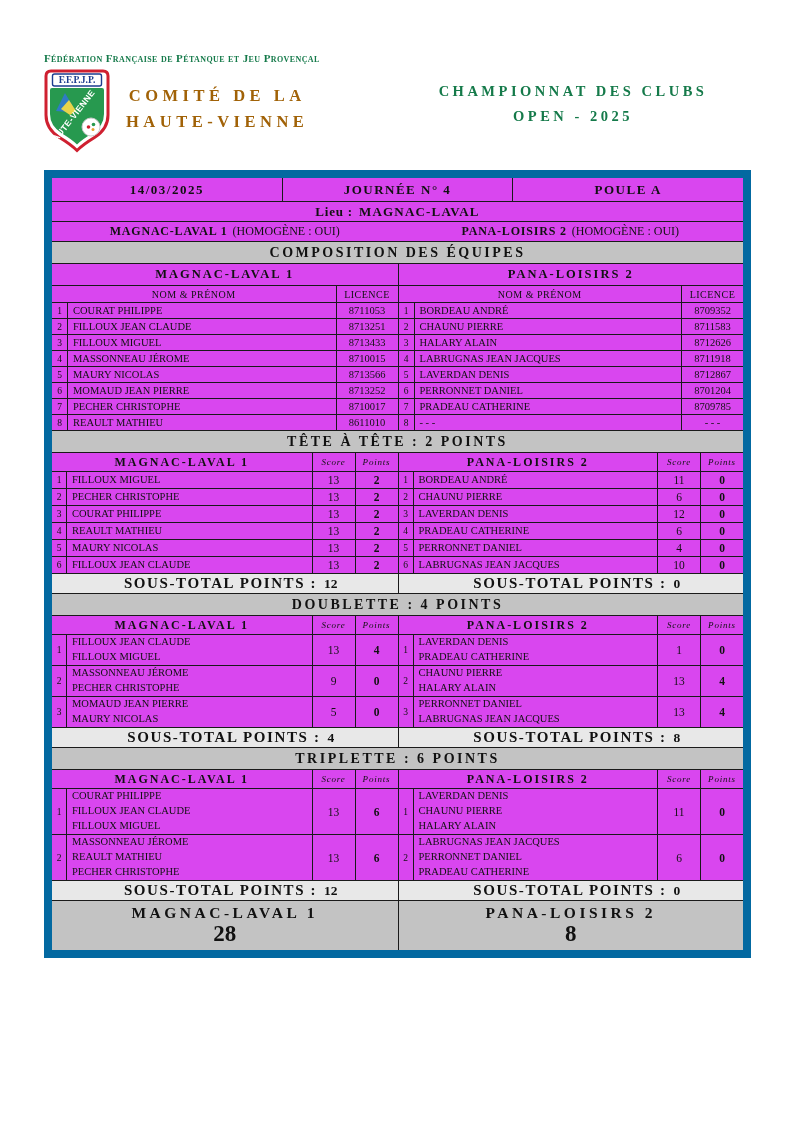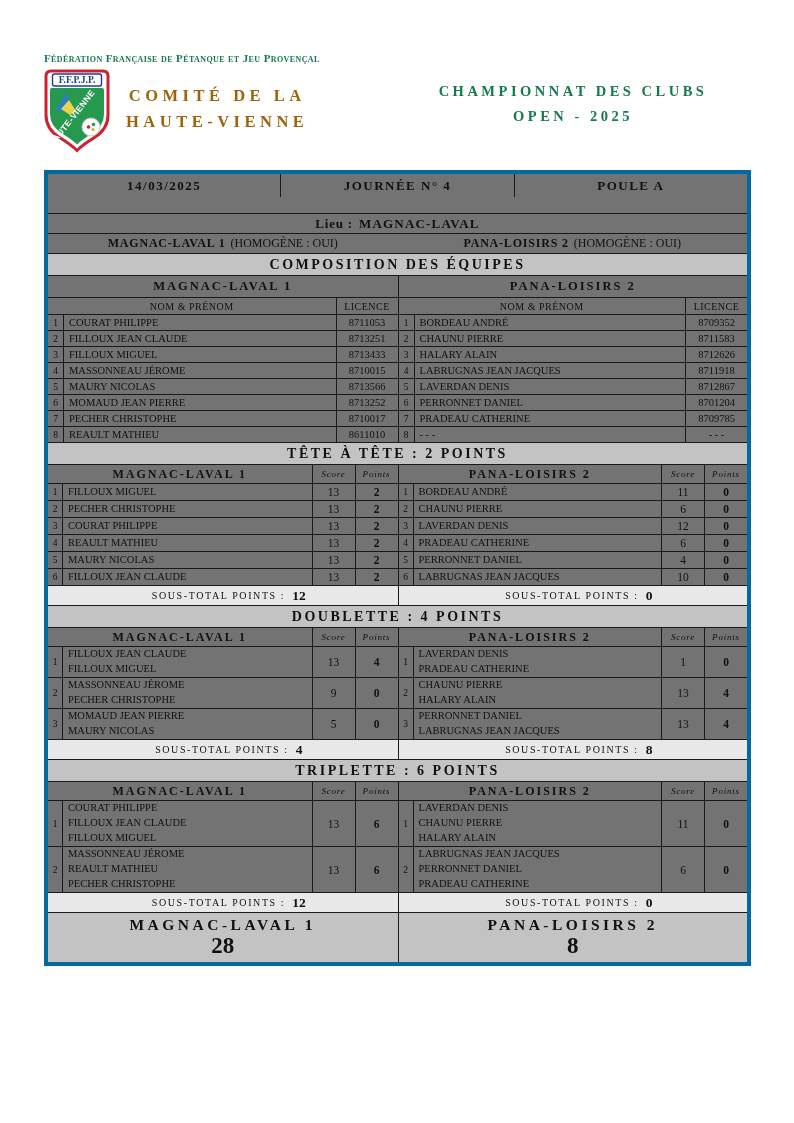--- a/index.html
+++ b/index.html
@@ -13,31 +13,31 @@
               letter-spacing:.4px; }
   .header-row { display:flex; margin-top:5px; height:88px; }
   .logo-wrap { width:66px; height:84px; flex:0 0 auto; }
   .committee { margin-left:16px; margin-top:14px; color:#a16207; font-weight:bold;
                font-size:16.5px; letter-spacing:4.5px; line-height:1.55; white-space:nowrap;text-align:center; }
   .title-block { margin-left:auto; margin-right:4px; width:348px; text-align:center;
                  color:#157a4a; font-weight:bold; font-size:14.5px; letter-spacing:3.5px;
                  margin-top:10px; line-height:1.7; }
 
   
-  .sheet { margin-top:13px; border:4px solid #0369a1; background:#737373; }
+  .sheet { margin-top:13px; border:8px solid #0369a1; background:#d946ef; }
   .trow { display:flex; border-top:1px solid #1a1a1a; align-items:stretch; }
   .trow:first-child { border-top:none; }
   .center { display:flex; align-items:center; justify-content:center; }
 
   .info-row { height:23px; }
   .info-cell { flex:1; border-left:1px solid #1a1a1a; font-weight:bold; font-size:13px;
                letter-spacing:1.5px; display:flex; align-items:center; justify-content:center; }
   .info-cell:first-child { border-left:none; }
 
-  .lieu-row { height:20px; font-weight:bold; font-size:13px; letter-spacing:.8px;margin-top:16px; }
+  .lieu-row { height:20px; font-weight:bold; font-size:13px; letter-spacing:.8px; }
   .lieu-row .val { margin-left:6px; letter-spacing:1.2px; }
 
   .teams-row { height:20px; font-size:12px; }
   .teams-row .halfc { flex:1; display:flex; align-items:center; justify-content:center; }
   .teams-row .tname { font-weight:bold; letter-spacing:.8px; }
   .teams-row .homog { margin-left:5px; }
 
   .section-title { height:22px; background:#c3c3c3; font-weight:bold; font-size:14px;
                    letter-spacing:2.5px; display:flex; align-items:center; justify-content:center; }
 
@@ -78,21 +78,21 @@
   .m-row .mscore { width:43px; border-left:1px solid #1a1a1a; display:flex; align-items:center;
                    justify-content:center; font-size:11.5px; flex:0 0 auto; }
   .m-row .mpoints { width:43px; border-left:1px solid #1a1a1a; display:flex; align-items:center;
                     justify-content:center; font-weight:bold; font-size:11.5px; flex:0 0 auto; }
   .tete .m-row { height:17px; }
   .dbl .m-row { height:31px; }
   .trp .m-row { height:46px; }
 
   .subtotal-row { height:20px; background:#e8e8e8; border-top:1px solid #1a1a1a;
                   display:flex; align-items:center; justify-content:center; }
-  .subtotal-row .stl { font-weight:normal; font-size:10px; letter-spacing:1.6px;margin-left:12px; }
+  .subtotal-row .stl { font-weight:bold; font-size:15px; letter-spacing:1.6px;margin-left:12px; }
   .subtotal-row .stv { font-weight:bold; font-size:13.5px; margin-left:7px; }
 
   
   .finals-row { height:50px; background:#c3c3c3; }
   .final-half { width:50%; display:flex; flex-direction:column; align-items:center;
                 justify-content:center; }
   .final-half.right { border-left:1px solid #1a1a1a; }
   .final-name { font-weight:bold; font-size:15.5px; letter-spacing:3.5px; }
   .final-points { font-weight:bold; font-size:23px; line-height:1.05; }
 </style>

